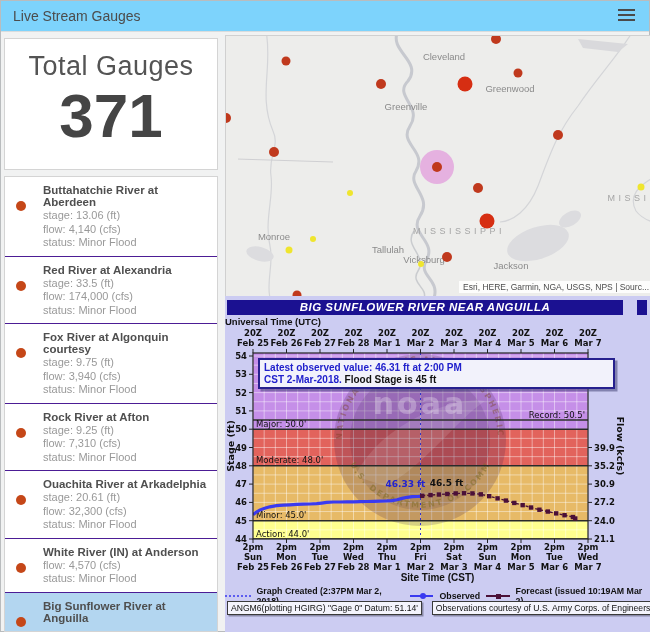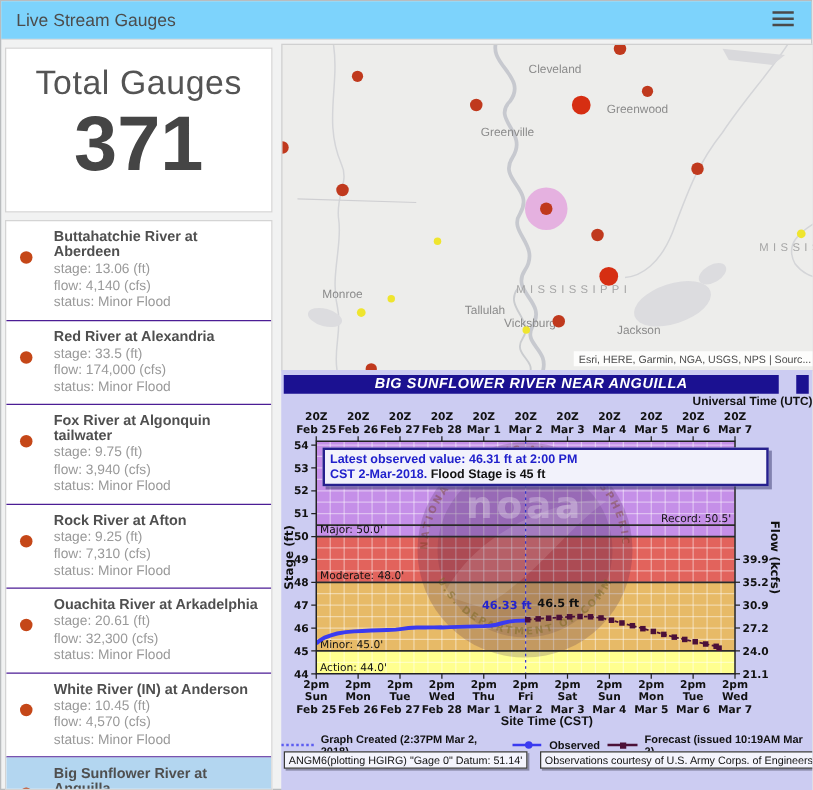--- a/index.html
+++ b/index.html
@@ -37,21 +37,21 @@
   .map-halo{position:absolute;border-radius:50%;transform:translate(-50%,-50%);background:rgba(224,137,216,.6);}
   .attribution{position:absolute;right:8px;bottom:3px;background:rgba(255,255,255,.85);
                font-size:8.5px;color:#4c4c4c;padding:1px 4px;}
 
   
   .chart-panel{position:absolute;left:225px;top:296px;width:425px;height:336px;background:#ccccf2;overflow:hidden;}
   .chart-title{position:absolute;left:2px;top:4px;width:396px;height:15px;background:#1b1191;
                color:#fff;font-size:11.5px;font-weight:bold;font-style:italic;text-align:center;
                line-height:15px;letter-spacing:.5px;}
   .chart-title-stub{position:absolute;left:412px;top:4px;width:10px;height:15px;background:#1b1191;}
-  .utc-label{position:absolute;left:0;top:20px;width:100%;text-align:right;font-size:9.5px;
+  .utc-label{position:absolute;left:0;top:20px;width:100%;text-align:left;font-size:9.5px;
              font-weight:bold;color:#111;}
   .site-label{position:absolute;left:0;top:276px;width:100%;text-align:center;font-size:10px;
               font-weight:bold;color:#111;}
   .legend-row{position:absolute;left:0;top:290px;width:100%;display:flex;justify-content:center;
               align-items:center;gap:6px;font-size:8.8px;font-weight:bold;color:#111;}
   .lg-dotted{width:26px;border-top:2px dotted #5c5cf0;}
   .lg-line{width:24px;height:2px;background:#3a3af0;position:relative;}
   .lg-line i{position:absolute;left:10px;top:-2px;width:6px;height:6px;border-radius:50%;background:#3a3af0;}
   .lg-fline{width:24px;height:2px;background:#4b1038;position:relative;}
   .lg-fline i{position:absolute;left:10px;top:-1.5px;width:5px;height:5px;background:#4b1038;}
@@ -95,21 +95,21 @@
       </div>
       <div class="gauge-item">
         <span class="g-dot" style="background: rgb(197, 71, 24);"></span>
         <div class="g-title">Red River at Alexandria</div>
         <div class="g-line">stage: 33.5 (ft)</div>
         <div class="g-line">flow: 174,000 (cfs)</div>
         <div class="g-line">status: Minor Flood</div>
       </div>
       <div class="gauge-item">
         <span class="g-dot" style="background: rgb(197, 71, 24);"></span>
-        <div class="g-title">Fox River at Algonquin tailwater</div>
+        <div class="g-title">Fox River at Algonquin courtesy</div>
         <div class="g-line">stage: 9.75 (ft)</div>
         <div class="g-line">flow: 3,940 (cfs)</div>
         <div class="g-line">status: Minor Flood</div>
       </div>
       <div class="gauge-item">
         <span class="g-dot" style="background: rgb(197, 71, 24);"></span>
         <div class="g-title">Rock River at Afton</div>
         <div class="g-line">stage: 9.25 (ft)</div>
         <div class="g-line">flow: 7,310 (cfs)</div>
         <div class="g-line">status: Minor Flood</div>
@@ -117,21 +117,20 @@
       <div class="gauge-item">
         <span class="g-dot" style="background: rgb(197, 71, 24);"></span>
         <div class="g-title">Ouachita River at Arkadelphia</div>
         <div class="g-line">stage: 20.61 (ft)</div>
         <div class="g-line">flow: 32,300 (cfs)</div>
         <div class="g-line">status: Minor Flood</div>
       </div>
       <div class="gauge-item">
         <span class="g-dot" style="background: rgb(197, 71, 24);"></span>
         <div class="g-title">White River (IN) at Anderson</div>
-        <div class="g-line">stage: 10.45 (ft)</div>
         <div class="g-line">flow: 4,570 (cfs)</div>
         <div class="g-line">status: Minor Flood</div>
       </div>
       <div class="gauge-item selected">
         <span class="g-dot" style="background: rgb(197, 71, 24);"></span>
         <div class="g-title">Big Sunflower River at Anguilla</div>
       </div>
     </div>
 
   <div class="map-panel" id="map-panel">

